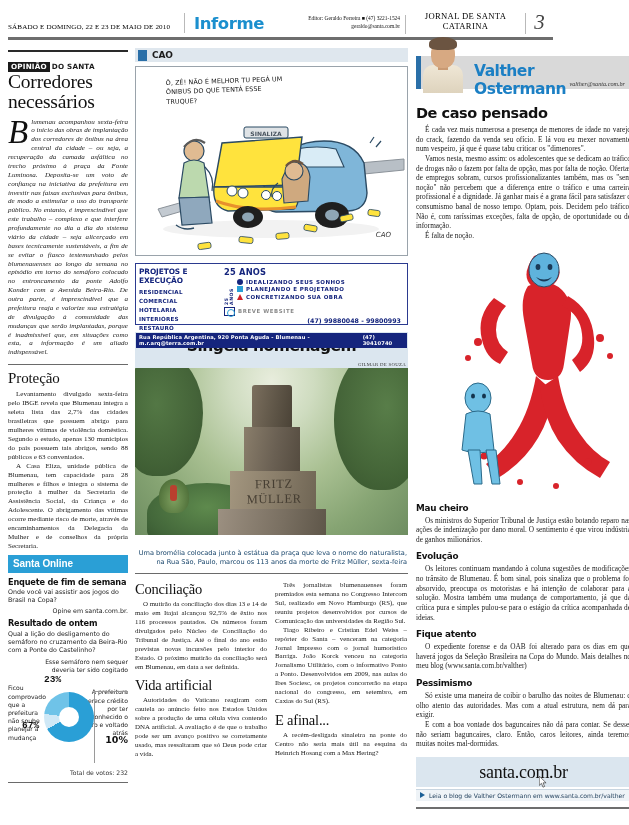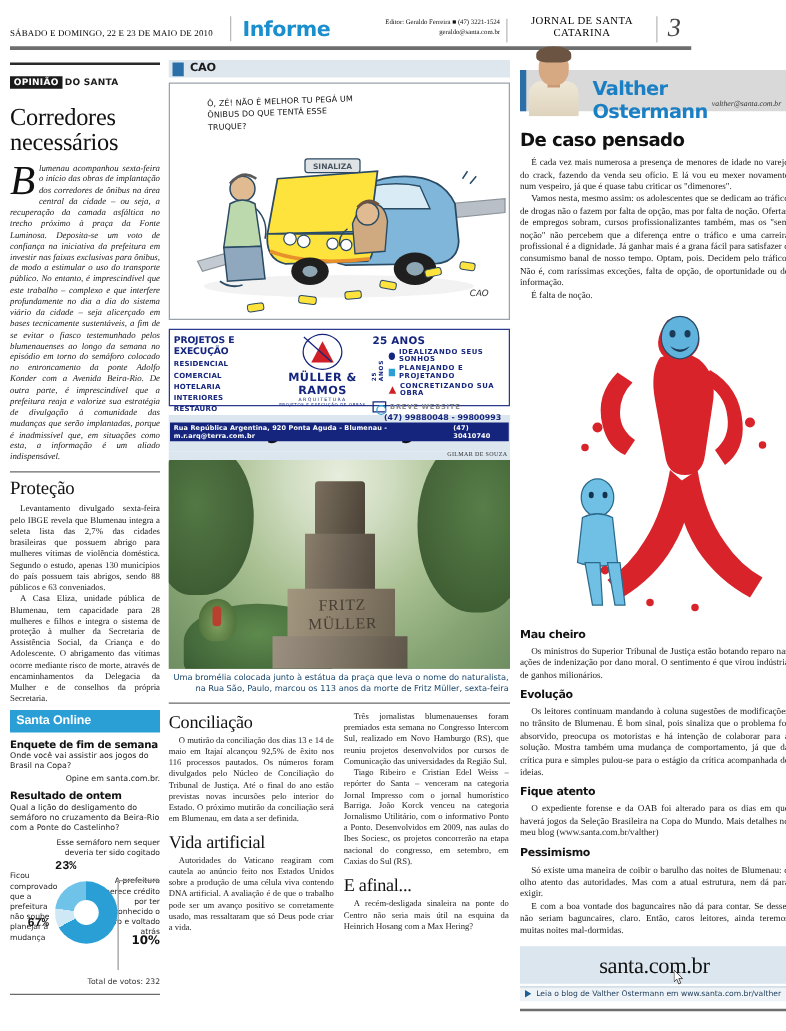--- a/index.html
+++ b/index.html
@@ -59,21 +59,21 @@
     color: #1a1a1a; hyphens: auto; text-indent: 8px;
   }
   .body-rom + .body-rom { margin-top: 0; }
 
   
   .opiniao-flag {
     display: inline-block; background: #1b1b1b; color: #fff;
     font-family: "DejaVu Sans", sans-serif; font-weight: bold;
     font-size: 7.2px; letter-spacing: .2px; padding: 1.5px 3px 1.5px 3px;
   }
-  .opiniao-wrap { line-height: 1; margin-bottom: 13px; }
+  .opiniao-wrap { line-height: 1; margin-bottom: 0; }
   .opiniao-do {
     font-family: "DejaVu Sans", sans-serif; font-weight: bold;
     font-size: 7.2px; color: #1b1b1b; letter-spacing: .2px; margin-left: 2px;
   }
   h1.headline {
     font-family: "Liberation Serif", serif; font-weight: normal;
     font-size: 19.5px; line-height: 1.04; color: #111;
     letter-spacing: -.2px; margin-bottom: 5px;
   }
   .dropcap-para { position: relative; }
@@ -289,21 +289,21 @@
     letter-spacing: .6px; opacity: .85; transform: rotate(-1deg);
   }
   .photo .bromelia { position: absolute; left: 24px; bottom: 22px; width: 30px; height: 34px;
     background: radial-gradient(ellipse at 50% 60%, #7fa05f 0%, #56773f 65%, #3e5c2e 100%);
     border-radius: 50% 50% 40% 40%; }
   .photo .bromelia::after { content:""; position: absolute; left: 11px; top: 6px;
     width: 7px; height: 16px; background: #b9402f; border-radius: 3px; }
   .photo-cap {
     font-family: "DejaVu Sans", sans-serif; font-size: 6.6px;
     color: #18456b; line-height: 1.42; text-align: right;
-    background: #fff; padding: 3px 1px 0 0;
+    background: #fff; padding: 14px 1px 0 0;
   }
 
   
   .notes { display: flex; gap: 8px; margin-top: 7px; }
   .note-col { width: 132px; }
   h3.note-h {
     font-family: "Liberation Serif", serif; font-weight: normal;
     font-size: 14.5px; color: #111; margin-bottom: 2px; letter-spacing: -.2px;
   }
   .note-b {
@@ -504,30 +504,20 @@
         <div class="ad-main">
           <div class="ad-c1">
             <div class="ad-h">PROJETOS E EXECUÇÃO</div>
             <div class="ad-list">
               <div>RESIDENCIAL</div>
               <div>COMERCIAL</div>
               <div>HOTELARIA</div>
               <div>INTERIORES</div>
               <div>RESTAURO</div>
             </div>
-          </div>
-          <div class="ad-c2">
-            <div class="ad-logo-mark">
-              <div class="circ"></div>
-              <div class="tri"></div>
-              <div class="slash"></div>
-            </div>
-            <div class="ad-brand">MÜLLER &amp; RAMOS</div>
-            <div class="ad-brand-sub">ARQUITETURA</div>
-            <div class="ad-brand-sub" style="font-size:3.2px;letter-spacing:.5px">PROJETOS E EXECUÇÃO DE OBRAS</div>
           </div>
           <div class="ad-c3">
             <div class="ad-25">25 ANOS</div>
             <div class="ad-bullets">
               <div class="ad-25v">25 ANOS</div>
               <div>
                 <div class="ad-brow">
                   <span class="ad-dot c"></span>
                   <span class="ad-btxt">IDEALIZANDO SEUS SONHOS</span>
                 </div>

